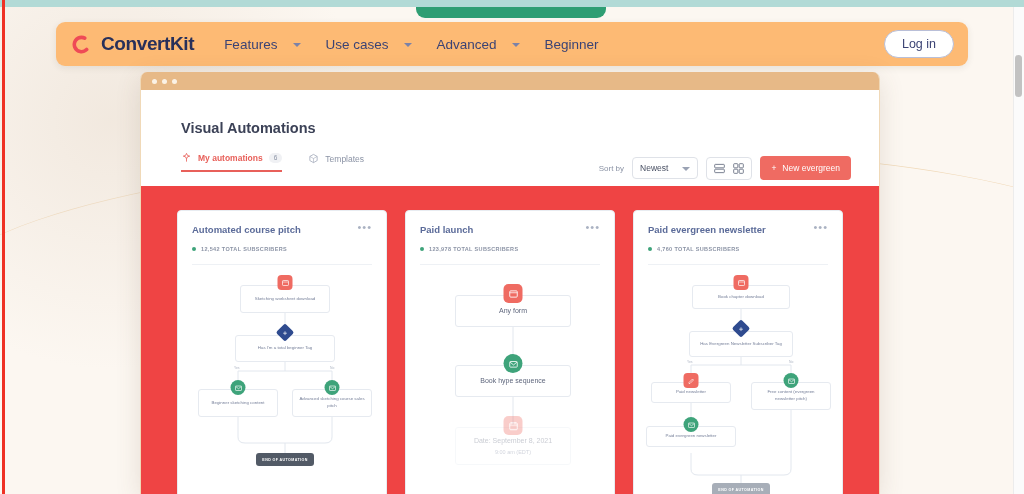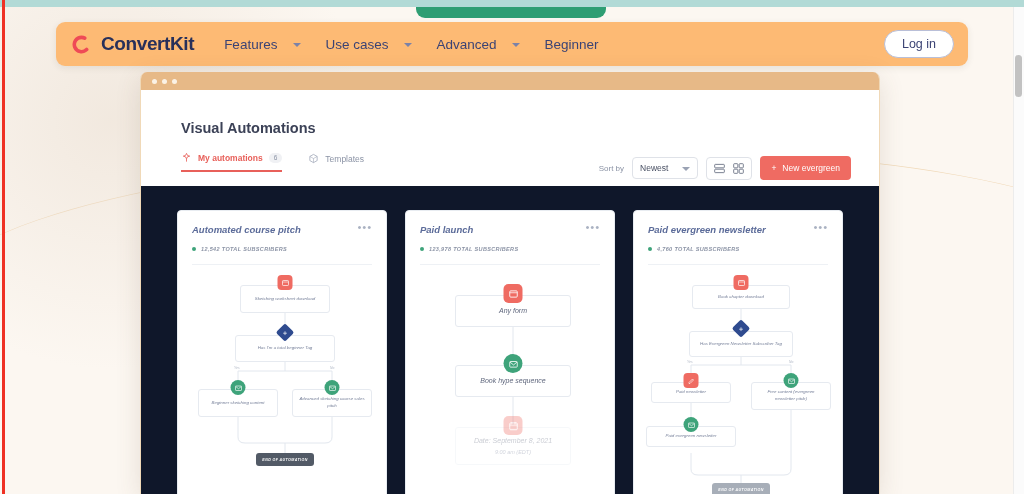--- a/index.html
+++ b/index.html
@@ -134,21 +134,21 @@
   .vt-btn { cursor: pointer; display: block; }
   .btn-new {
     display: flex; align-items: center; gap: 6px; background: #ef6b62; color: #fff;
     font-size: 8.5px; border-radius: 4px; padding: 7px 11px; cursor: pointer; border: none;
     white-space: nowrap;
   }
 
   
   .cards-area {
     position: absolute; left: 0; top: 96px; right: 0; bottom: 0;
-    background: #0f172a; padding: 24px 0 11px 0; font-style: italic;
+    background: #ef4444; padding: 24px 0 11px 0;
   }
   .cards-row { display: flex; gap: 18px; padding: 0 36px; }
   .card {
     flex: 1; background: #ffffff; border: 1px solid #e8ecf1; border-radius: 4px;
     box-shadow: 0 1px 2px rgba(60,70,90,0.05);
     height: 300px; overflow: hidden; position: relative;
   }
   .card-head { padding: 13px 14px 0 14px; }
   .card-title-row { display: flex; align-items: flex-start; justify-content: space-between; }
   .card-title { font-size: 9.5px; color: #5b6b99; font-weight: bold; }

